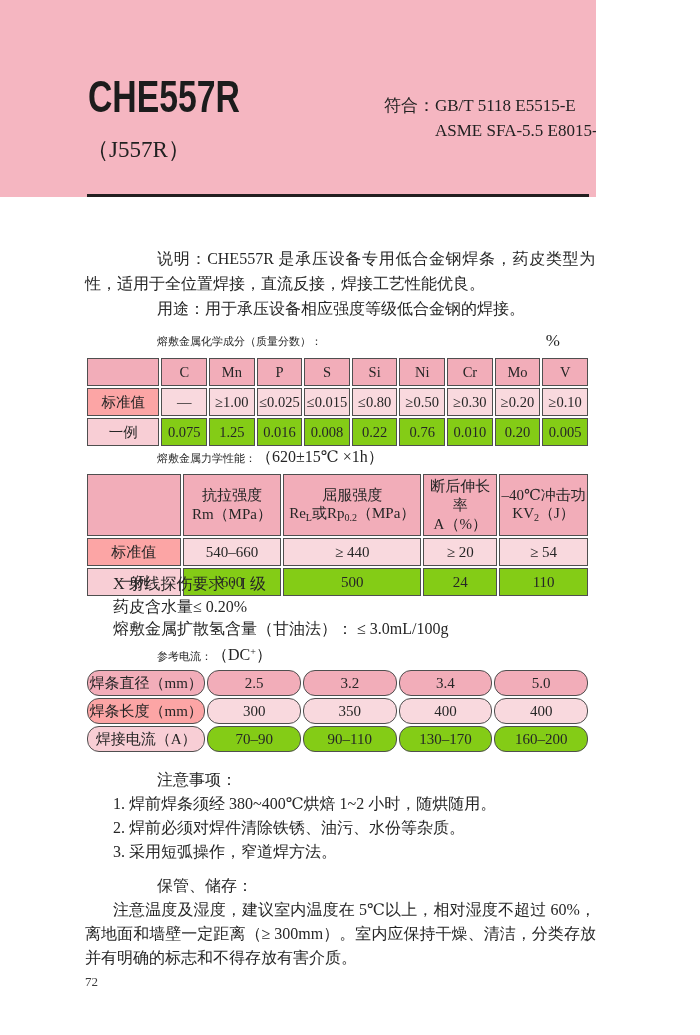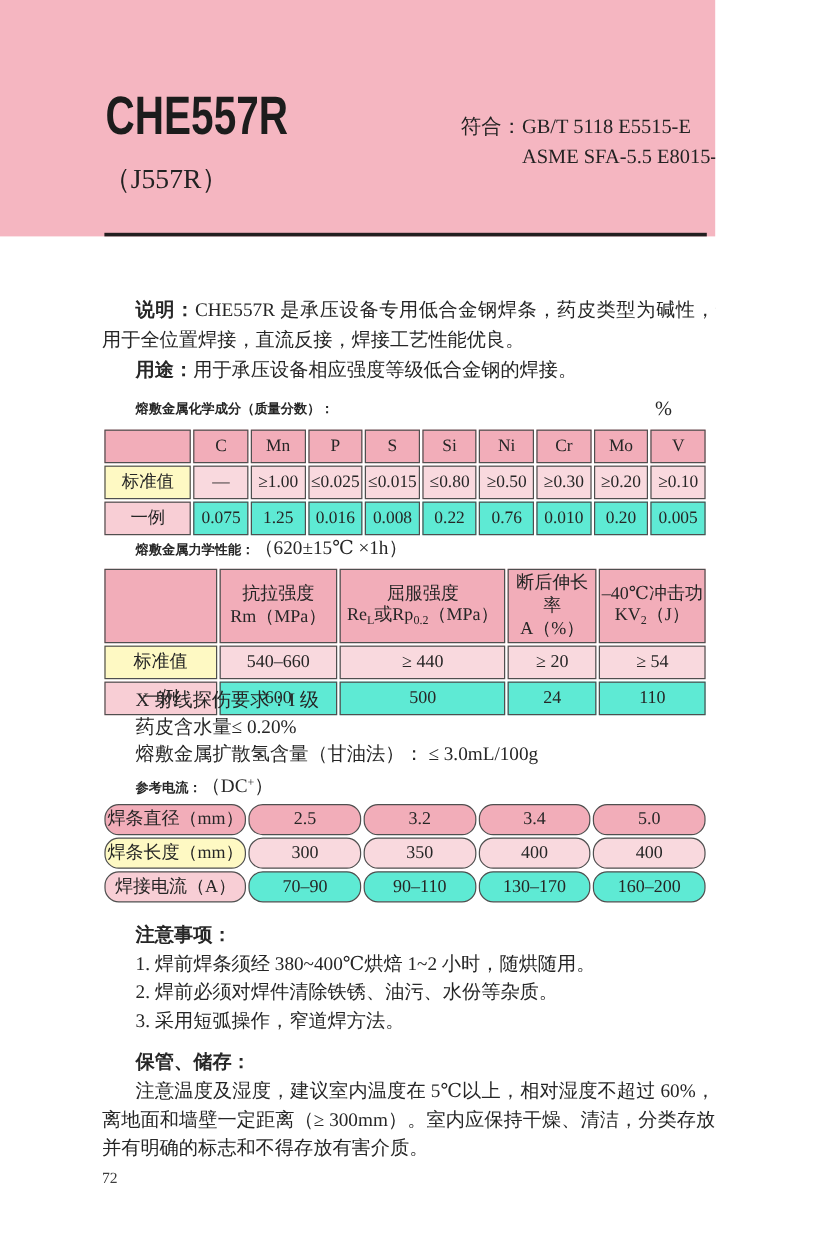--- a/index.html
+++ b/index.html
@@ -17,34 +17,34 @@
     transform:scaleX(0.75); transform-origin:left center; letter-spacing:0;
   }
   .alt { position:absolute; left:86px; top:134px; font-size:23px; color:#222; }
   .comp { position:absolute; left:384px; top:93px; font-size:17px; line-height:25px; display:flex; color:#222; }
   .comp-label { white-space:nowrap; }
   .stds div { white-space:nowrap; }
   .rule { position:absolute; left:87px; top:194px; width:502px; height:3px; background:#231f20; }
   
   .blk { position:absolute; left:85px; width:527px; font-size:16px; line-height:25px; }
   .para { margin:0; text-indent:28px; text-align:justify; }
-  .h { font-family:"Liberation Sans","DejaVu Sans",sans-serif; font-weight:bold; }
+  .h { font-family:"Liberation Sans","DejaVu Sans",sans-serif; font-weight:normal;margin-left:44px; }
   .sec-title { position:absolute; left:85px; width:527px; font-size:16px; }
   .sec-title .h { font-size:11px; }
   .indent { padding-left:28px; }
   .unit { position:absolute; right:52px; top:0; font-size:17px; }
   
   table { border-collapse:separate; border-spacing:2px; table-layout:fixed; width:505px; }
   td,th { border:1px solid #4f4f4f; text-align:center; vertical-align:middle;
           font-weight:normal; font-size:15px; line-height:1.25; padding:2px 0; overflow:hidden; }
   .t-head  { background:#f2adb9; }
-  .t-lab1  { background:#fef9c3; }
+  .t-lab1  { background:#fca5a5; }
   .t-val1  { background:#f9d9de; }
   .t-lab2  { background:#f8ced5; }
-  .t-val2  { background:#5eead4; }
+  .t-val2  { background:#84cc16; }
   .chem td, .chem th { height:22px; font-size:14.5px; }
   .mech .hd2 { height:46px; }
   .mech td { height:22px; }
   .curr td, .curr th { height:20px;border-radius:12px; }
   sub.s { font-size:10px; vertical-align:-3px; }
   sup.s { font-size:10px; vertical-align:5px; }
   .notes div { white-space:nowrap; }
   .list div { padding-left:28px; }
   .pgnum { position:absolute; left:85px; top:974px; font-size:13px; color:#3c3c3c; }
 </style>

